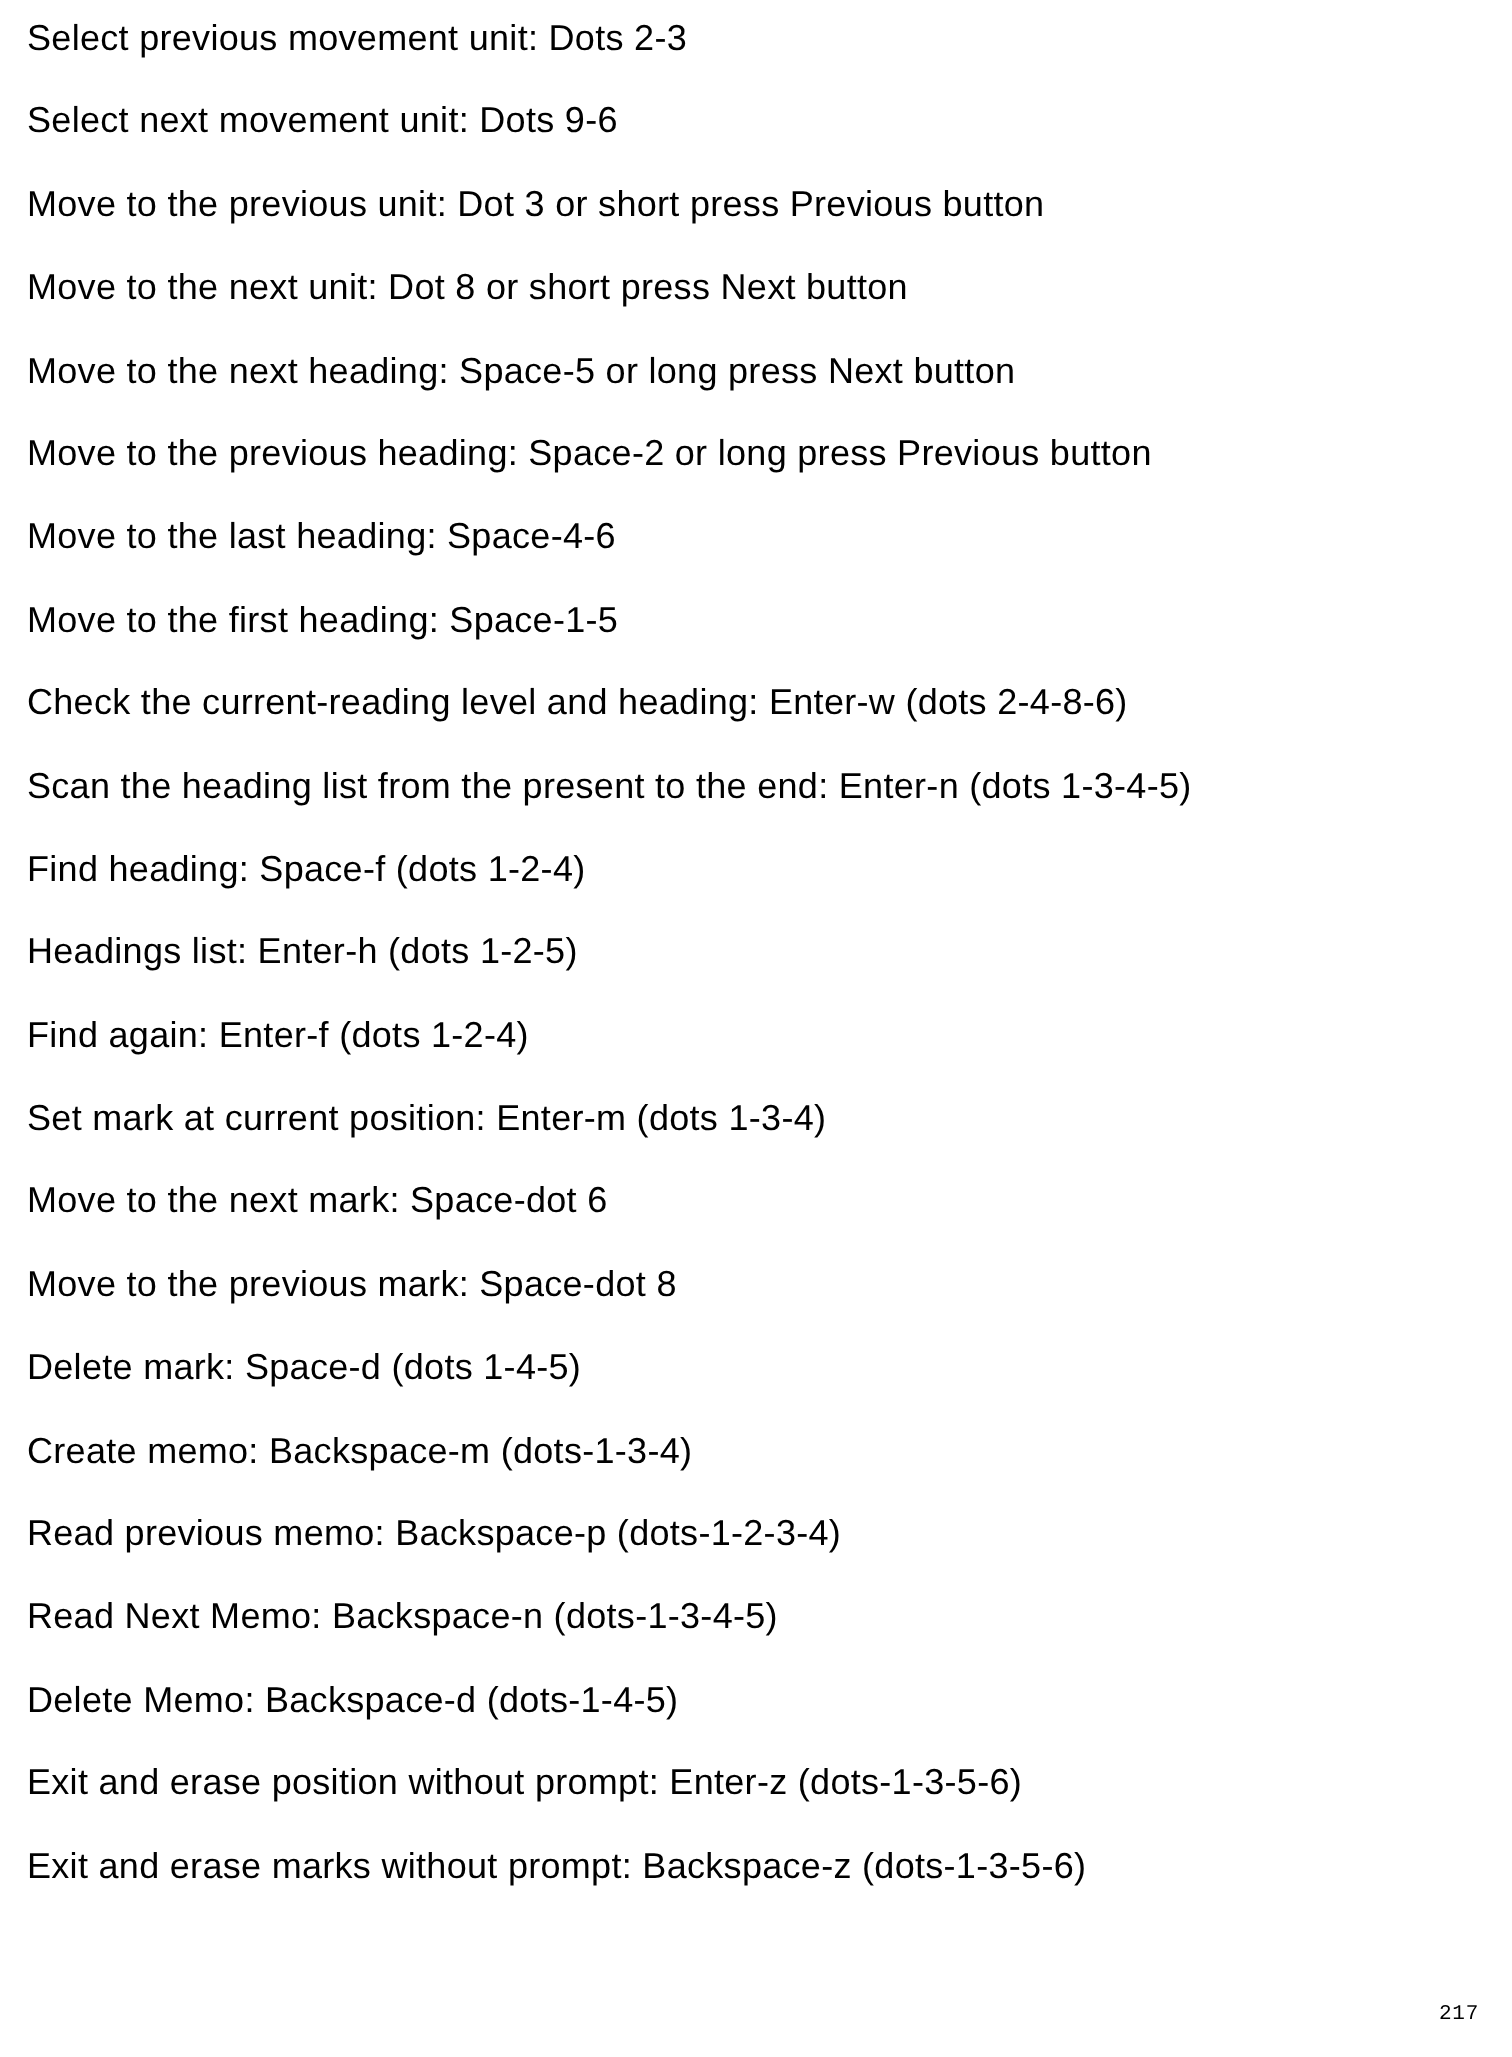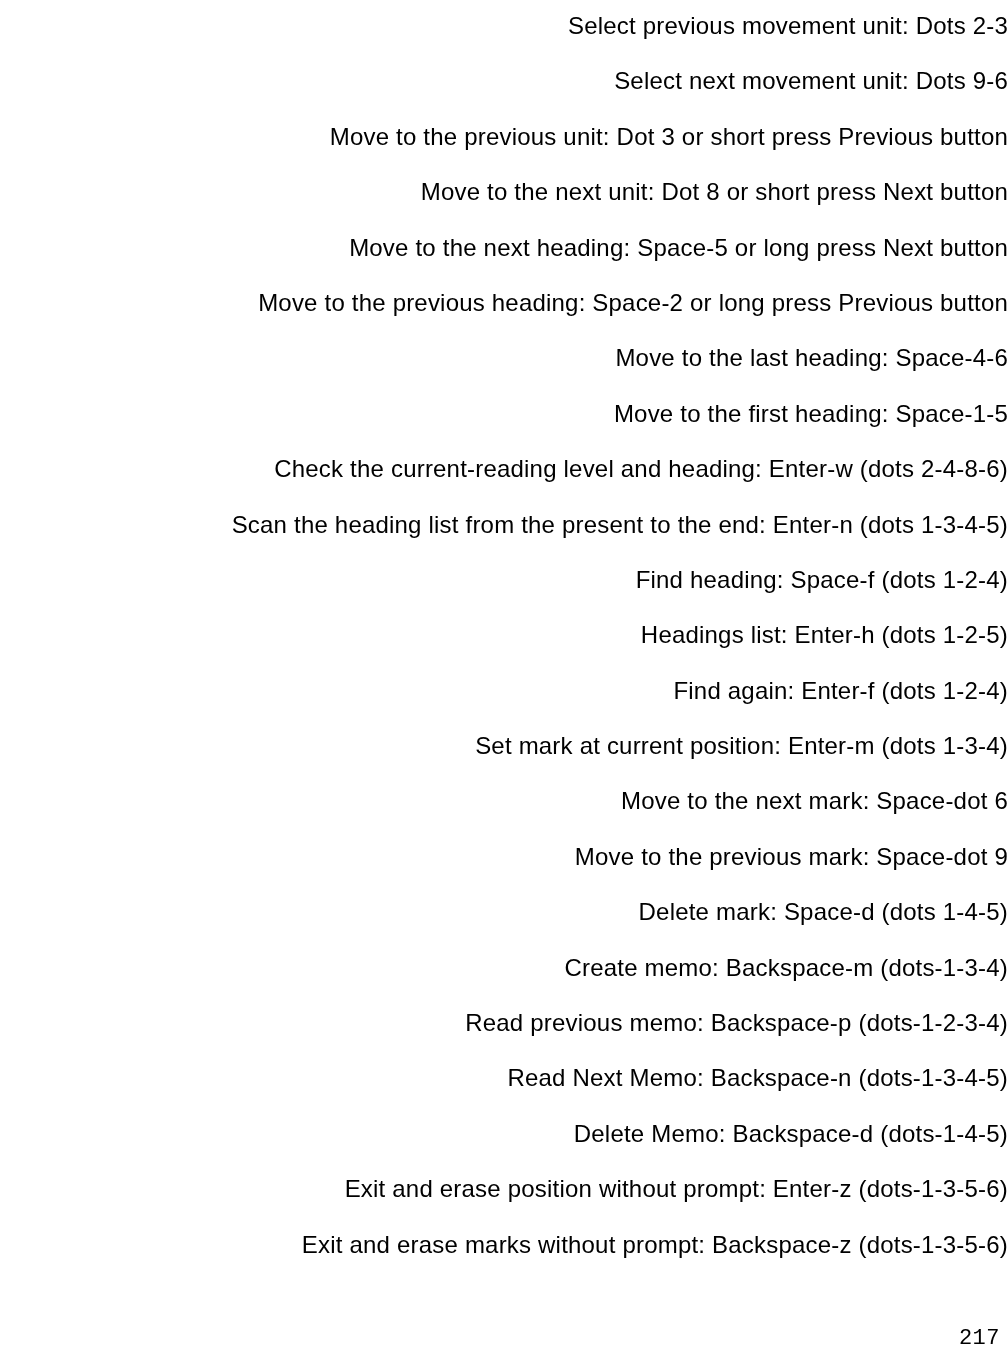--- a/index.html
+++ b/index.html
@@ -1,41 +1,40 @@
 <!DOCTYPE html>
 <html><head>
   <meta charset="utf-8">
   <style>
     * {
       margin: 0;
       padding: 0;
       box-sizing: border-box;
-      text-align: right;
     }
     body {
       background: #ffffff;
       font-family: Arial, Helvetica, sans-serif;
       width: 1008px;
       height: 1371px;
       position: relative;
       padding-top: 10px;
       padding-left: 18px;
     }
     .line {
       font-size: 24px;
       color: #000000;
       line-height: 1.35;
       margin-bottom: 23px;
       letter-spacing: 0.2px;
     }
     .page-number {
       position: absolute;
       bottom: 20px;
-      right: 8px;
-      font-size: 22px;
+      right: 22px;
+      font-size: 14px;
       font-family: "Courier New", Courier, monospace;
       color: #000000;
       letter-spacing: 0.5px;
       margin-left: 39px;
     }
   </style>
 </head>
 <body>
 
 <div>
@@ -47,21 +46,21 @@
   <div class="line">Move to the previous heading: Space-2 or long press Previous button</div>
   <div class="line">Move to the last heading: Space-4-6</div>
   <div class="line">Move to the first heading: Space-1-5</div>
   <div class="line">Check the current-reading level and heading: Enter-w (dots 2-4-8-6)</div>
   <div class="line">Scan the heading list from the present to the end: Enter-n (dots 1-3-4-5)</div>
   <div class="line">Find heading: Space-f (dots 1-2-4)</div>
   <div class="line">Headings list: Enter-h (dots 1-2-5)</div>
   <div class="line">Find again: Enter-f (dots 1-2-4)</div>
   <div class="line">Set mark at current position: Enter-m (dots 1-3-4)</div>
   <div class="line">Move to the next mark: Space-dot 6</div>
-  <div class="line">Move to the previous mark: Space-dot 9</div>
+  <div class="line">Move to the previous mark: Space-dot 8</div>
   <div class="line">Delete mark: Space-d (dots 1-4-5)</div>
   <div class="line">Create memo: Backspace-m (dots-1-3-4)</div>
   <div class="line">Read previous memo: Backspace-p (dots-1-2-3-4)</div>
   <div class="line">Read Next Memo: Backspace-n (dots-1-3-4-5)</div>
   <div class="line">Delete Memo: Backspace-d (dots-1-4-5)</div>
   <div class="line">Exit and erase position without prompt: Enter-z (dots-1-3-5-6)</div>
   <div class="line">Exit and erase marks without prompt: Backspace-z (dots-1-3-5-6)</div>
 </div>
 
 <div class="page-number">217</div>

